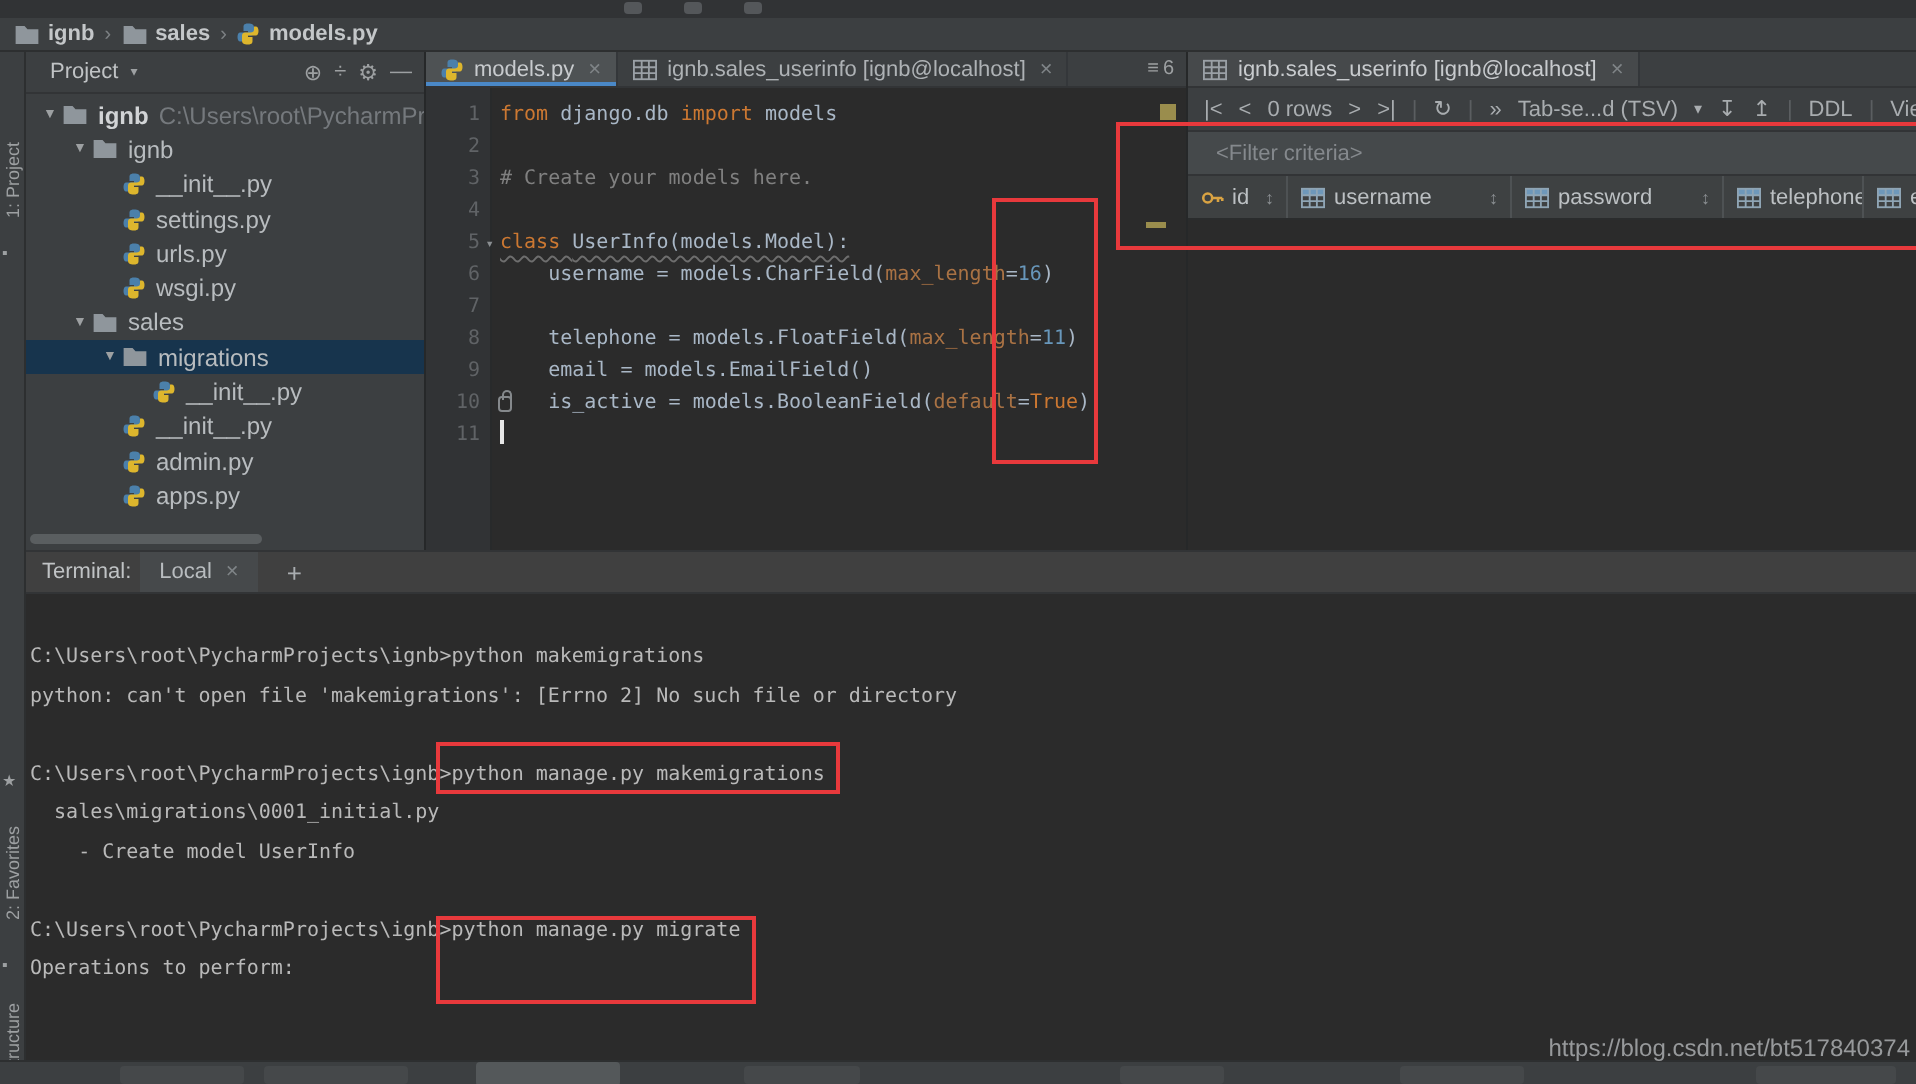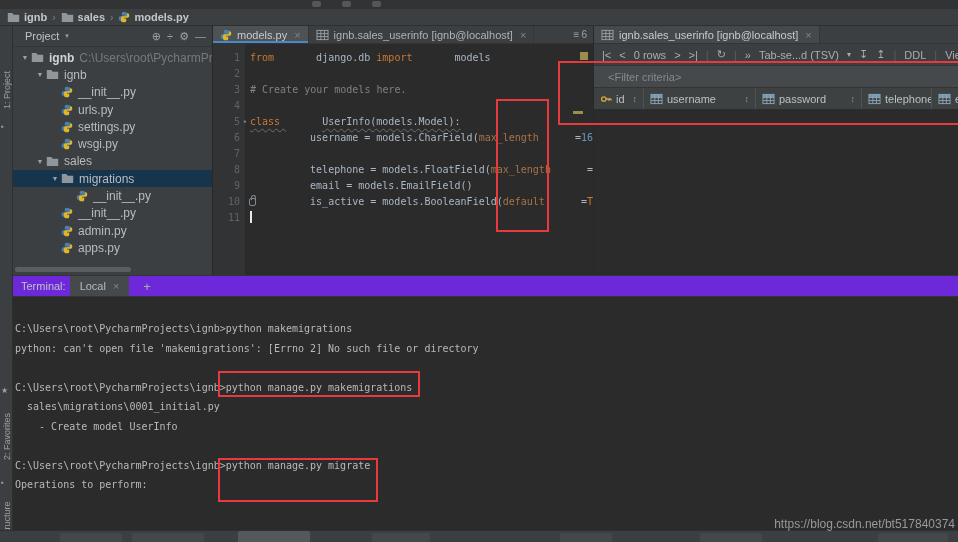--- a/index.html
+++ b/index.html
@@ -50,21 +50,21 @@
   .tab-close { color:#7f8487; font-size:11px; margin-left:2px; }
   .tab-fill { flex:1; }
   .tab-menu { display:flex; align-items:center; gap:2px; padding:0 6px; color:#9da0a2; font-size:10px; }
   #code { position:absolute; left:0; top:18px; right:0; bottom:0; padding-top:6px; }
   #gutterbg { position:absolute; left:0; top:18px; width:33px; bottom:0; background:#313335; border-right:1px solid #282a2b; }
   .crow { display:flex; height:16px; line-height:16px; font-size:10px; position:relative; }
   .cnum { width:33px; flex:0 0 auto; text-align:right; padding-right:6px; color:#606366; position:relative;
           font-family:"DejaVu Sans Mono", monospace; }
   .cfold { position:absolute; right:-1px; top:0; font-size:7px; color:#8a8e91; }
   .ctext { position:relative; padding-left:4px; white-space:pre; font-family:"DejaVu Sans Mono", monospace; }
-  .kw { color:#cc7832; } .pl { color:#a9b7c6;padding-left:36px; } .cm { color:#808080; } .nm { color:#6897bb; } .pm { color:#a97244; }
+  .kw { color:#cc7832; } .pl { color:#a9b7c6; } .cm { color:#808080; } .nm { color:#6897bb; } .pm { color:#a97244; }
   .sq { text-decoration:underline wavy #6e6e6e; text-underline-offset:3px; }
   .caret { display:inline-block; width:1.5px; height:12px; background:#e8e8e8; vertical-align:middle; margin-top:-2px; }
   .lockico { position:absolute; left:3px; top:4px; width:7px; height:8px; border:1px solid #85898c; border-radius:2px; }
   .lockico:before { content:""; position:absolute; left:1px; top:-4px; width:3px; height:4px;
                     border:1px solid #85898c; border-bottom:none; border-radius:3px 3px 0 0; }
   .stripe-mark { position:absolute; background:#9a8d4d; }
 
   
   #dbpanel { left:593px; top:26px; width:365px; height:249px; background:#2b2b2b; border-left:1px solid #262829; }
   #db-toolbar { height:22px; background:#3c3f41; display:flex; align-items:center; gap:8px; padding:0 8px;
@@ -72,21 +72,21 @@
   #db-toolbar .tbsep { color:#5b5e61; }
   #db-filter { height:22px; background:#45494b; display:flex; align-items:center; gap:6px; padding:0 8px;
                font-size:11px; color:#85898d; border-bottom:1px solid #323436; }
   #db-header { height:22px; background:#3e4142; display:flex; align-items:stretch; overflow:hidden; border-bottom:1px solid #2a2c2d; }
   .db-col { display:flex; align-items:center; gap:4px; padding:0 6px; font-size:11px; color:#bcc0c3;
             border-right:1px solid #4e5254; flex:0 0 auto; overflow:hidden; }
   .sort-ico { color:#8a8e91; font-size:9px; margin-left:auto; }
 
   
   #terminal { left:13px; top:275px; width:945px; height:255px; background:#2b2b2b; border-top:1px solid #323436; overflow:hidden; }
-  #term-header { height:21px; background:#6d28d9; border-bottom:1px solid #323436; display:flex; align-items:center;
+  #term-header { height:21px; background:#404040; border-bottom:1px solid #323436; display:flex; align-items:center;
                  font-size:11px; color:#c0c3c5; padding-left:8px; gap:4px; }
   .term-tab { display:flex; align-items:center; gap:5px; padding:0 10px; height:100%; color:#b8bcbf; }
   .term-tab.active { background:#46494b; }
   .term-add { padding:0 10px; font-size:13px; color:#a9adb0; }
   #termlines { padding:22px 0 0 2px; font-size:10px; color:#b9b9b9; }
   .tline { height:19.5px; line-height:19.5px; white-space:pre; }
 
   
   #bottombar { left:0; top:530px; width:958px; height:12px; background:#3c3f41; border-top:1px solid #2d2f30; }
   .bblob { position:absolute; top:2px; height:9px; background:#45484a; border-radius:2px; }
@@ -186,31 +186,31 @@
         <span class="tree-label">__init__.py</span>
       </div>
       <div class="tree-row" style="padding-left: 36px;">
         <span class="tw-arrow"></span>
         <span class="ic">
           <svg width="12" height="12" viewBox="0 0 16 16">
             <path d="M8 1c-3 0-3 1.6-3 2.5V6h3v1H2.8C1.6 7 1 8.4 1 10c0 1.7.6 3 1.8 3H4v-2.2C4 9.6 5 9 6.2 9H10c1 0 2-.8 2-2V3.5C12 2 11 1 8 1z" fill="#4b80ab"></path>
             <path d="M8 15c3 0 3-1.6 3-2.5V10H8V9h5.2c1.2 0 1.8-1.4 1.8-3 0-1.7-.6-3-1.8-3H12v2.2C12 6.4 11 7 9.8 7H6c-1 0-2 .8-2 2v3.5C4 14 5 15 8 15z" fill="#ddb62d"></path>
           </svg>
         </span>
+        <span class="tree-label">settings.py</span>
+      </div>
+      <div class="tree-row" style="padding-left: 36px;">
+        <span class="tw-arrow"></span>
+        <span class="ic">
+          <svg width="12" height="12" viewBox="0 0 16 16">
+            <path d="M8 1c-3 0-3 1.6-3 2.5V6h3v1H2.8C1.6 7 1 8.4 1 10c0 1.7.6 3 1.8 3H4v-2.2C4 9.6 5 9 6.2 9H10c1 0 2-.8 2-2V3.5C12 2 11 1 8 1z" fill="#4b80ab"></path>
+            <path d="M8 15c3 0 3-1.6 3-2.5V10H8V9h5.2c1.2 0 1.8-1.4 1.8-3 0-1.7-.6-3-1.8-3H12v2.2C12 6.4 11 7 9.8 7H6c-1 0-2 .8-2 2v3.5C4 14 5 15 8 15z" fill="#ddb62d"></path>
+          </svg>
+        </span>
         <span class="tree-label">urls.py</span>
-      </div>
-      <div class="tree-row" style="padding-left: 36px;">
-        <span class="tw-arrow"></span>
-        <span class="ic">
-          <svg width="12" height="12" viewBox="0 0 16 16">
-            <path d="M8 1c-3 0-3 1.6-3 2.5V6h3v1H2.8C1.6 7 1 8.4 1 10c0 1.7.6 3 1.8 3H4v-2.2C4 9.6 5 9 6.2 9H10c1 0 2-.8 2-2V3.5C12 2 11 1 8 1z" fill="#4b80ab"></path>
-            <path d="M8 15c3 0 3-1.6 3-2.5V10H8V9h5.2c1.2 0 1.8-1.4 1.8-3 0-1.7-.6-3-1.8-3H12v2.2C12 6.4 11 7 9.8 7H6c-1 0-2 .8-2 2v3.5C4 14 5 15 8 15z" fill="#ddb62d"></path>
-          </svg>
-        </span>
-        <span class="tree-label">settings.py</span>
       </div>
       <div class="tree-row" style="padding-left: 36px;">
         <span class="tw-arrow"></span>
         <span class="ic">
           <svg width="12" height="12" viewBox="0 0 16 16">
             <path d="M8 1c-3 0-3 1.6-3 2.5V6h3v1H2.8C1.6 7 1 8.4 1 10c0 1.7.6 3 1.8 3H4v-2.2C4 9.6 5 9 6.2 9H10c1 0 2-.8 2-2V3.5C12 2 11 1 8 1z" fill="#4b80ab"></path>
             <path d="M8 15c3 0 3-1.6 3-2.5V10H8V9h5.2c1.2 0 1.8-1.4 1.8-3 0-1.7-.6-3-1.8-3H12v2.2C12 6.4 11 7 9.8 7H6c-1 0-2 .8-2 2v3.5C4 14 5 15 8 15z" fill="#ddb62d"></path>
           </svg>
         </span>
         <span class="tree-label">wsgi.py</span>

